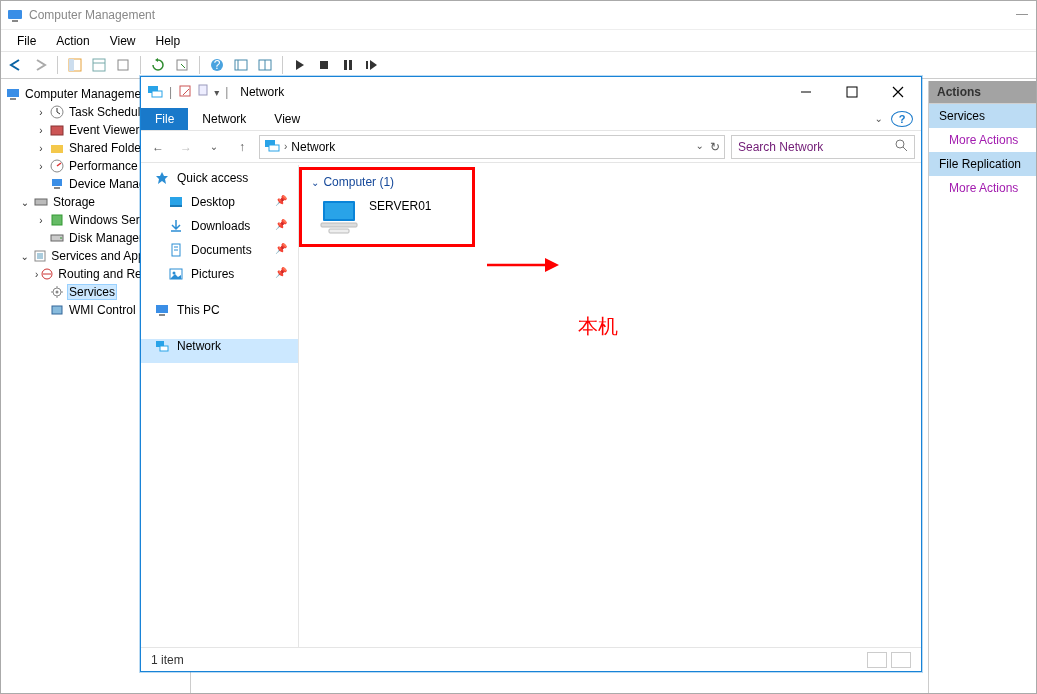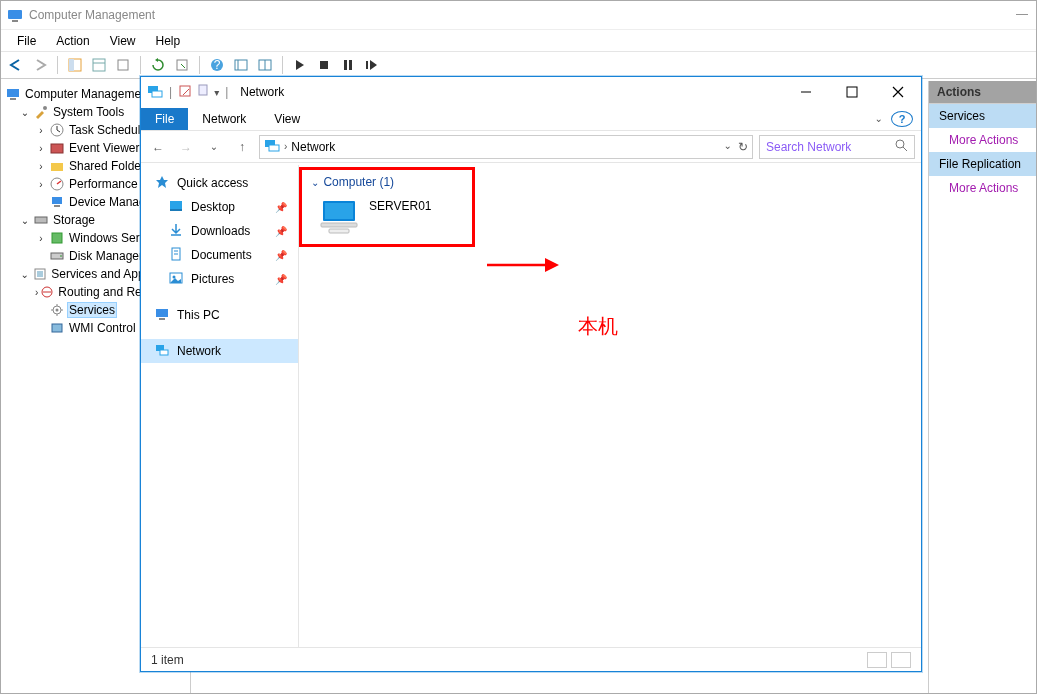--- a/index.html
+++ b/index.html
@@ -44,30 +44,30 @@
 .ex-menubar { height:24px; display:flex; align-items:center; border-bottom:1px solid #e5e5e5;}
 .ex-menubar .ribtab { padding:4px 14px; }
 .ex-menubar .ribtab.file { background:#1979ca; color:#fff; }
 .ex-menubar .ribflex { flex:1; }
 .ex-menubar .help { width:22px; text-align:center; color:#1979ca; font-weight:bold; border:1px solid #1979ca; border-radius:50%; font-size:11px; line-height:14px; height:16px; margin-right:8px;}
 
 .ex-addr { height:32px; display:flex; align-items:center; padding:0 6px; gap:6px; border-bottom:1px solid #e5e5e5;}
 .ex-navbtn { width:22px; height:22px; display:flex; align-items:center; justify-content:center; color:#555;}
 .ex-breadcrumb { flex:1; height:24px; border:1px solid #ccc; display:flex; align-items:center; padding:0 4px; gap:4px;}
 .ex-breadcrumb .bc-right { margin-left:auto; display:flex; gap:6px; color:#555; }
-.ex-search { width:156px; height:24px; border:1px solid #ccc; display:flex; align-items:center; padding:0 6px; color:#8b5cf6;}
+.ex-search { width:184px; height:24px; border:1px solid #ccc; display:flex; align-items:center; padding:0 6px; color:#701a75;}
 .ex-search .sflex{flex:1;}
 
 .ex-body { position:absolute; top:88px; left:0; right:0; bottom:24px; display:flex;}
 .ex-status { position:absolute; bottom:0; left:0; right:0; height:24px; border-top:1px solid #e5e5e5; display:flex; align-items:center; padding:0 10px; color:#333;text-align:center;}
 .ex-status .sflex{flex:1;}
 .ex-viewbtn{width:20px;height:16px;border:1px solid #ccc;margin-left:4px;}
 
 .ex-nav { width:158px; border-right:1px solid #e5e5e5; padding:6px 0;}
-.nav-row { display:flex; align-items:center; height:24px; padding-left:14px; gap:8px;}
+.nav-row { display:flex; align-items:flex-start; height:24px; padding-left:14px; gap:8px;}
 .nav-row.sel { background:#cce8ff; }
 .nav-row .pin { margin-left:auto; margin-right:10px; color:#888; font-size:10px;}
 .nav-spacer { height:12px; }
 
 .ex-content { flex:1; padding:6px 10px; position:relative;}
 .group-hdr { color:#16499a; display:flex; align-items:center; gap:4px; padding:4px 2px;}
 .group-hdr .caret{font-size:10px;}
 .computer-item { display:flex; gap:10px; padding:6px 10px; width:150px;}
 .computer-item .ci-icon { width:40px; height:36px; }
 .redbox { position:absolute; border:3px solid red; }
@@ -190,30 +190,20 @@
   <div class="cm-body">
     <div class="cm-tree">
       <div class="tree-row lvl1">
         <span class="tree-icon">
             <svg width="14" height="14">
               <rect x="1" y="2" width="12" height="8" fill="#3a8ee6"></rect>
               <rect x="4" y="11" width="6" height="2" fill="#888"></rect>
             </svg>
           </span>
         <span class="tree-label">Computer Management</span>
-      </div>
-      <div class="tree-row lvl2">
-        <span class="tree-caret open"></span>
-        <span class="tree-icon">
-            <svg width="14" height="14">
-              <path d="M2 12 L8 6 L10 8 L4 14" fill="#d8a13b"></path>
-              <circle cx="11" cy="3" r="2" fill="#888"></circle>
-            </svg>
-          </span>
-        <span class="tree-label">System Tools</span>
       </div>
       <div class="tree-row lvl3">
           <span class="tree-caret closed"></span>
           <span class="tree-icon">
             <svg width="14" height="14">
               <circle cx="7" cy="7" r="6" fill="none" stroke="#888"></circle>
               <path d="M7 7 L7 3 M7 7 L10 9" stroke="#333"></path>
             </svg>
           </span>
           <span class="tree-label">Task Scheduler</span>

